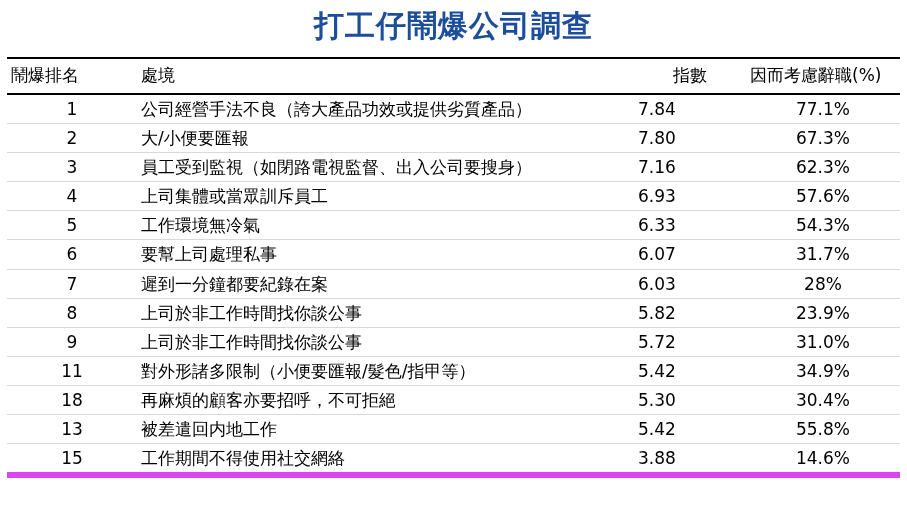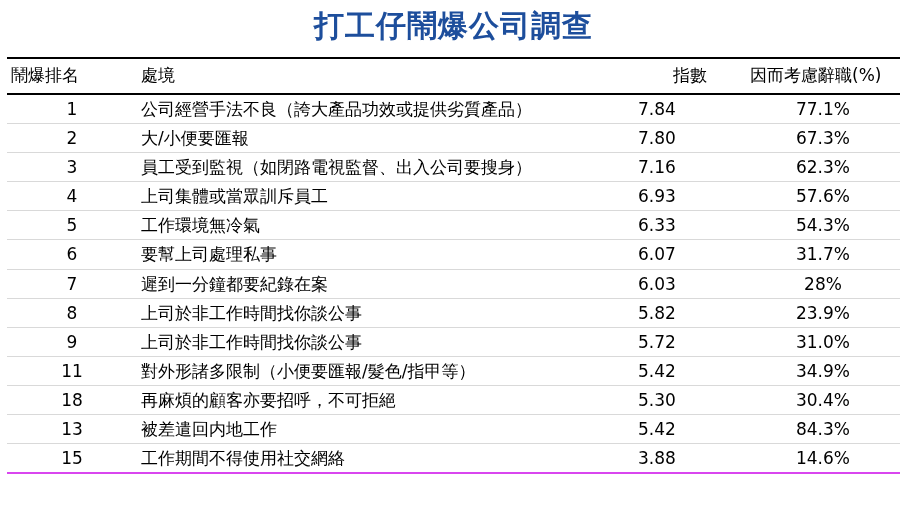--- a/index.html
+++ b/index.html
@@ -60,21 +60,21 @@
     padding: 3px 4px;
     border-bottom: 1px solid #d9d9d9;
     line-height: 1.3;
   }
   td.rank { text-align: center; }
   td.desc { text-align: left; padding-left: 6px; }
   td.index { text-align: left; }
   td.quit { text-align: center; }
 
   table.data tbody tr:last-child td {
-    border-bottom: 2px solid #d946ef;
+    border-bottom: 6px solid #d946ef;
   }
 </style>
 </head>
 <body>
 
 <div class="page">
 
   <div class="title">打工仔鬧爆公司調查</div>
 
   <table class="data">
@@ -156,21 +156,21 @@
       <tr>
         <td class="rank">18</td>
         <td class="desc">再麻煩的顧客亦要招呼，不可拒絕</td>
         <td class="index">5.30</td>
         <td class="quit">30.4%</td>
       </tr>
       <tr>
         <td class="rank">13</td>
         <td class="desc">被差遣回内地工作</td>
         <td class="index">5.42</td>
-        <td class="quit">84.3%</td>
+        <td class="quit">55.8%</td>
       </tr>
       <tr>
         <td class="rank">15</td>
         <td class="desc">工作期間不得使用社交網絡</td>
         <td class="index">3.88</td>
         <td class="quit">14.6%</td>
       </tr>
     </tbody>
   </table>
 

